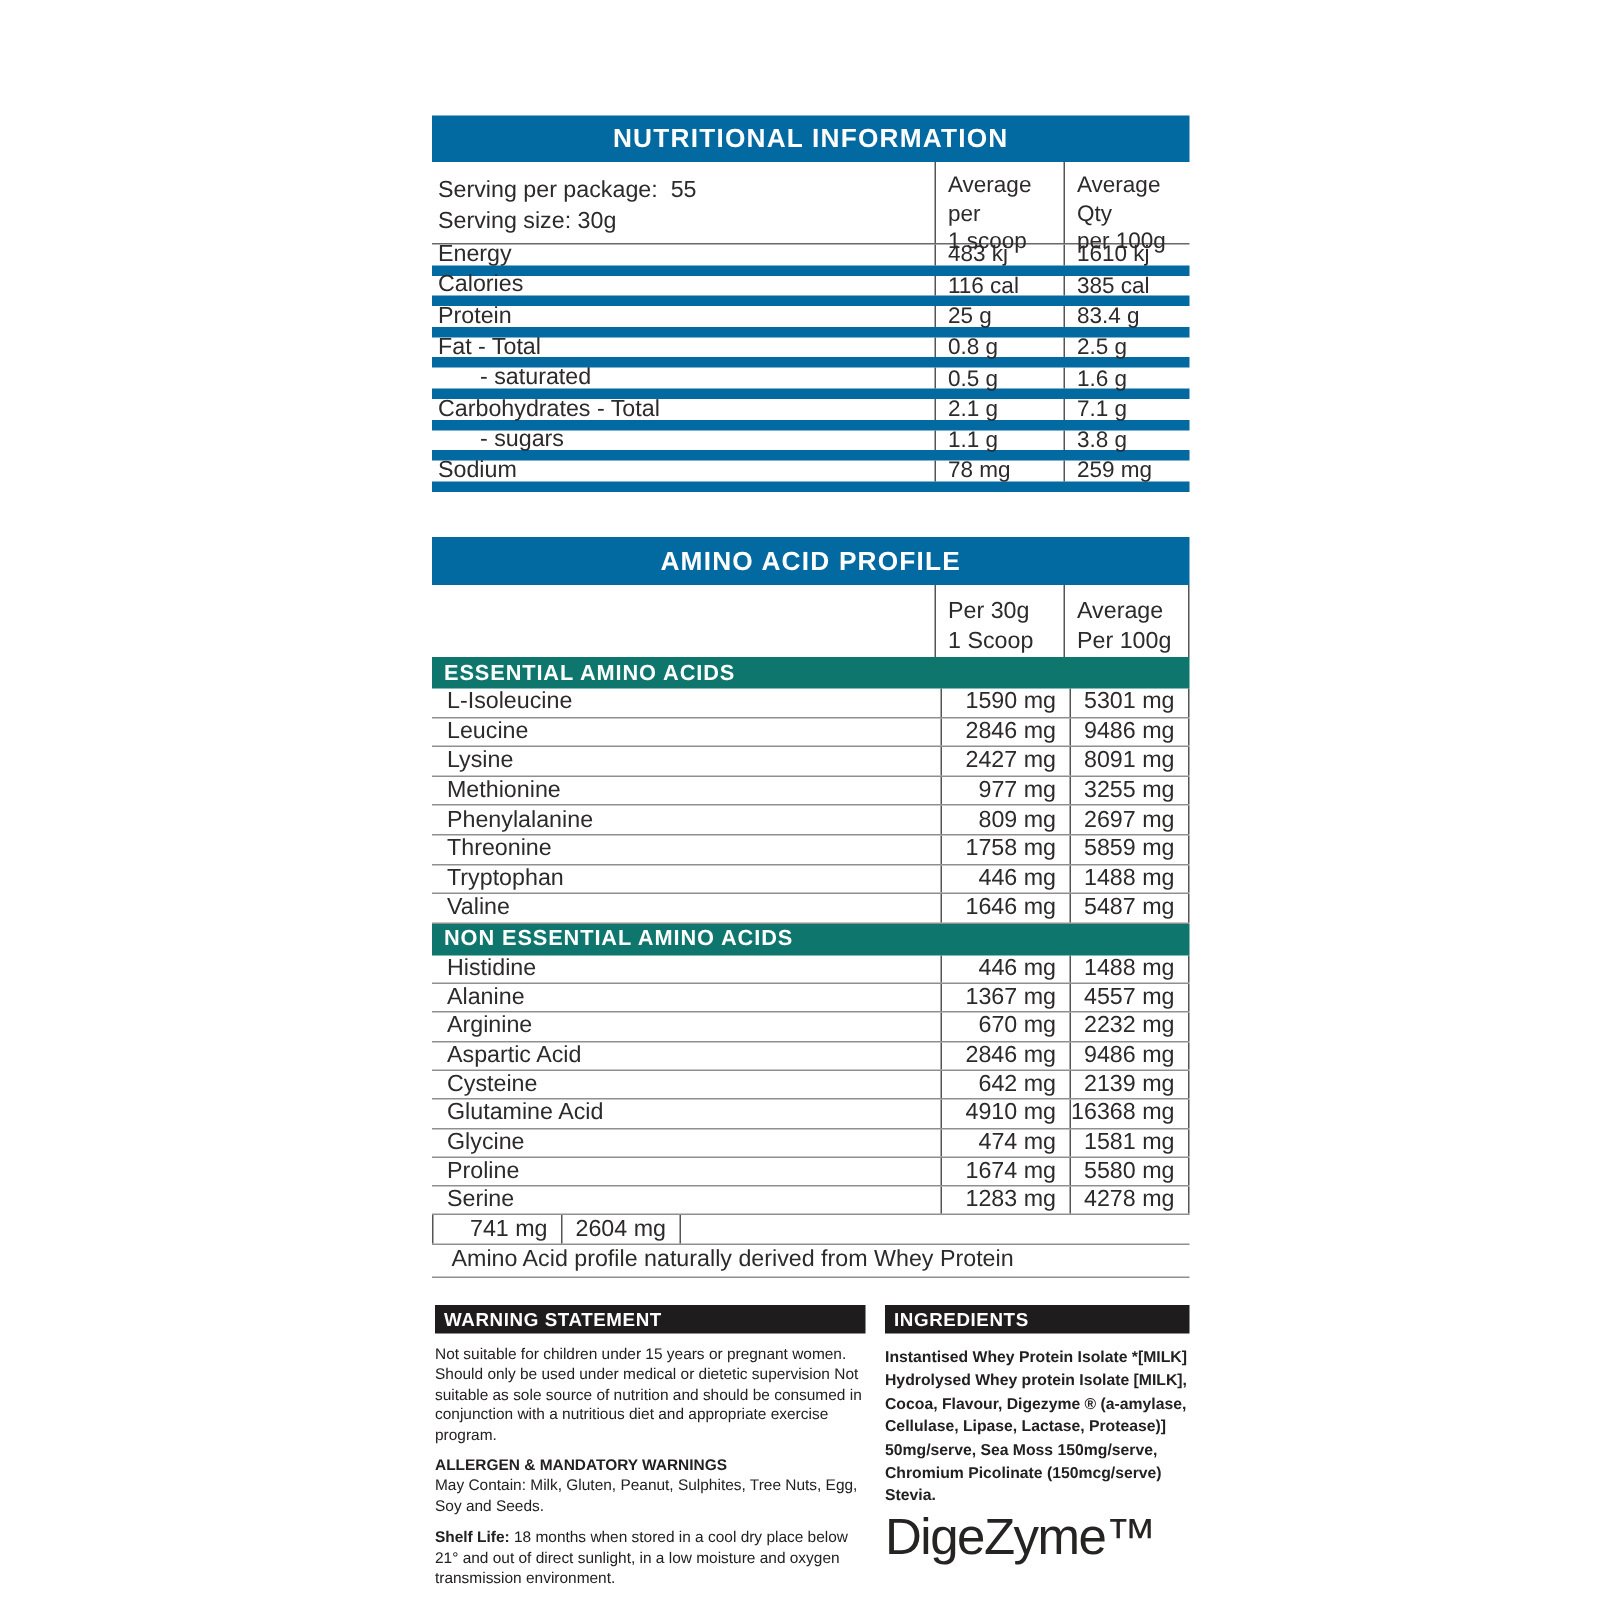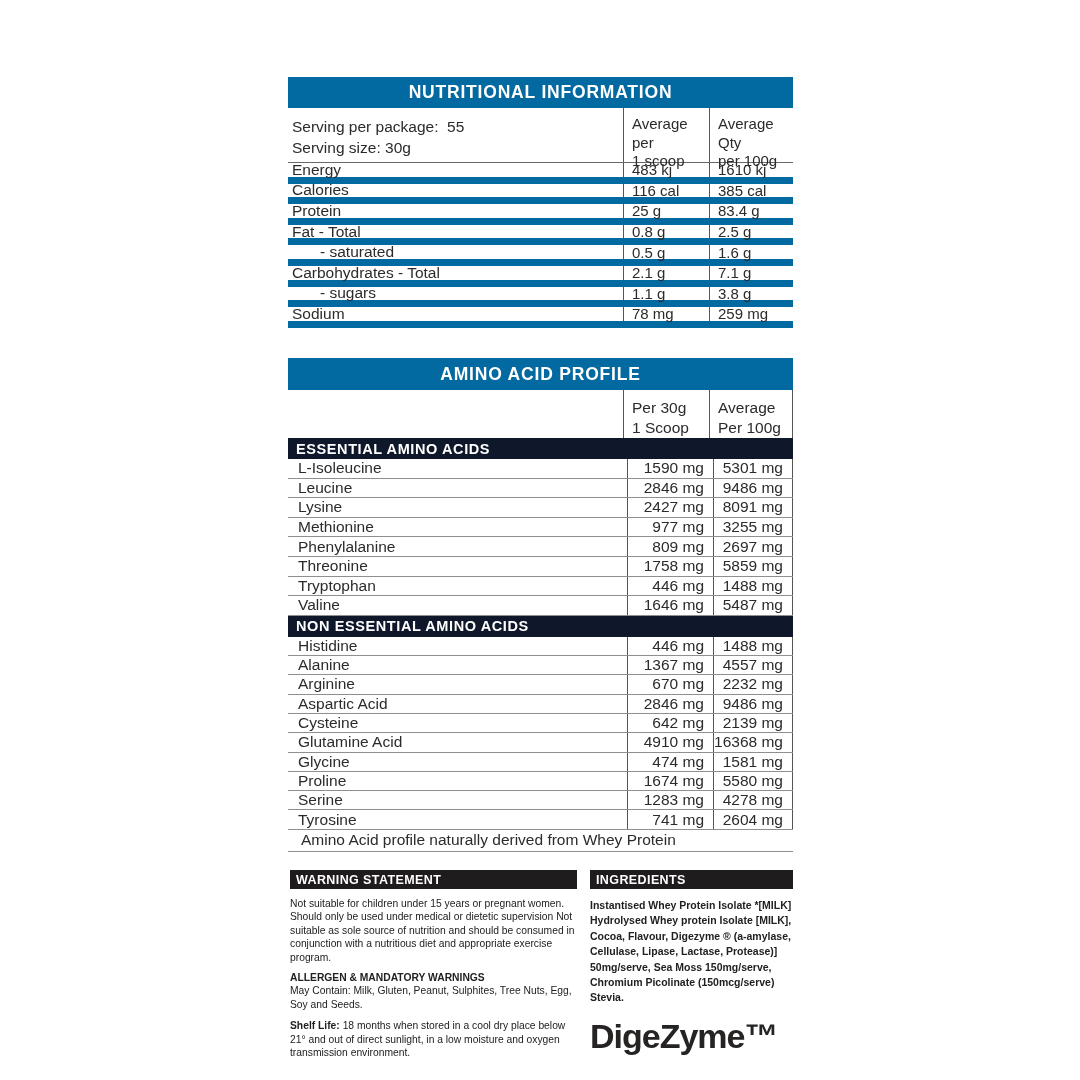--- a/index.html
+++ b/index.html
@@ -26,41 +26,41 @@
   .nrow .v { width:86px; border-left:1px solid #575454; font-size:15px; padding-left:8px; align-self:stretch; display:flex; align-items:center; }
   .nrow .v.last { width:84px; }
   
   .am { position:absolute; left:288px; top:358px; width:505px; }
   .am .bar { height:32px; font-size:17.5px; }
   .am-head { display:flex; height:48px; }
   .am-head .spacer { flex:1; }
   .am-head .colcell { padding-top:8px; font-size:15.5px; line-height:20px; }
   .am-head .colcell.last { border-right:1px solid #575454; }
   .secbar {
-    background:#0f172a; color:#ffffff; font-weight:bold; font-size:14.5px;
+    background:#0f766e; color:#ffffff; font-weight:bold; font-size:14.5px;
     letter-spacing:0.6px; height:21px; display:flex; align-items:center; padding-left:8px;
   }
   .arow { display:flex; height:19.6px; border-bottom:1px solid #8f8f8f; align-items:center; }
   .arow.short { height:19.3px; }
   .arow .cell-label { flex:1; font-size:15.5px; padding-left:10px; }
   .arow .v { width:86px; border-left:1px solid #575454; font-size:15.5px; padding-right:9px; align-self:stretch; display:flex; align-items:center; justify-content:flex-end; }
   .arow .v.last { width:80px; border-right:1px solid #575454; }
   .footnote-row { height:22px; border-bottom:1px solid #8f8f8f; display:flex; align-items:center; font-size:15.5px; padding-left:13px; }
   
   .smallbar {
     background:#1e1c1c; color:#ffffff; font-weight:bold; font-size:12.5px;
     letter-spacing:0.4px; height:19px; display:flex; align-items:center; padding-left:6px;
   }
   .warn { position:absolute; left:290px; top:870px; width:287px; color:#232020; }
   .warn p { font-size:10.3px; line-height:13.4px; margin-top:8px; }
   .warn .h { font-weight:bold; margin-top:7px; margin-bottom:0; }
   .warn .h + p { margin-top:0; }
   .ingr { position:absolute; left:590px; top:870px; width:203px; color:#232020; }
   .ingr p { font-size:10.5px; line-height:15.4px; margin-top:9px;font-weight:bold; }
-  .brand { font-size:34px; font-weight:bold; letter-spacing:-1px; color:#262323; margin-top:11px; }
+  .brand { font-size:34px; font-weight:normal; letter-spacing:-1px; color:#262323; margin-top:0; }
   b { font-weight:bold; }
 </style>
 </head>
 <body>
 
 <div class="canvas">
 
   <section class="nt">
     <div class="bar">NUTRITIONAL INFORMATION</div>
 
@@ -220,21 +220,20 @@
       <div class="cell-label">Proline</div>
       <div class="v">1674 mg</div>
       <div class="v last">5580 mg</div>
     </div>
     <div class="arow short">
       <div class="cell-label">Serine</div>
       <div class="v">1283 mg</div>
       <div class="v last">4278 mg</div>
     </div>
     <div class="arow short">
-      <div class="cell-label">Tyrosine</div>
       <div class="v">741 mg</div>
       <div class="v last">2604 mg</div>
     </div>
 
     <div class="footnote-row">Amino Acid profile naturally derived from Whey Protein</div>
   </section>
 
   <section class="warn">
     <div class="smallbar">WARNING STATEMENT</div>
     <p>Not suitable for children under 15 years or pregnant women.  Should only be used under medical or dietetic supervision Not suitable as sole source of nutrition and should be consumed in conjunction with a nutritious diet and appropriate exercise program.</p>

